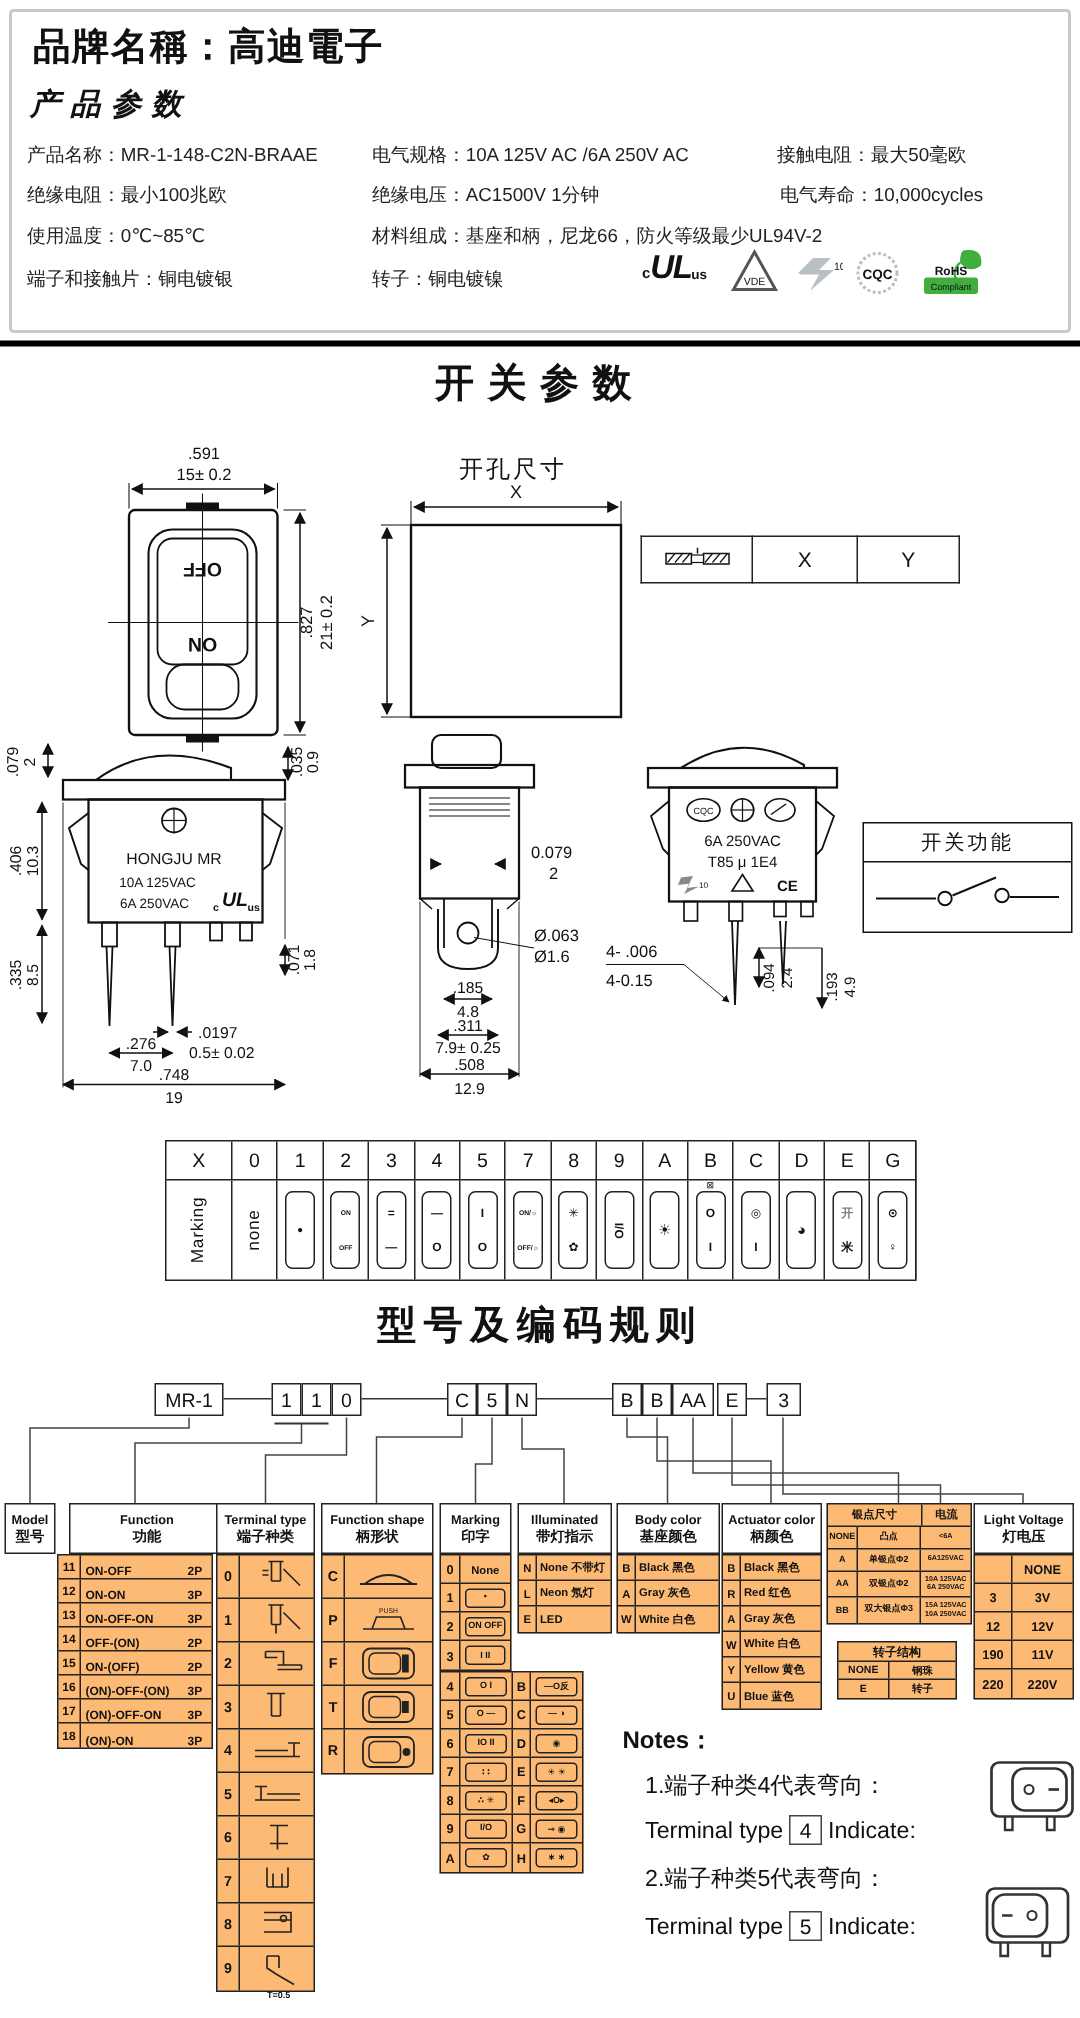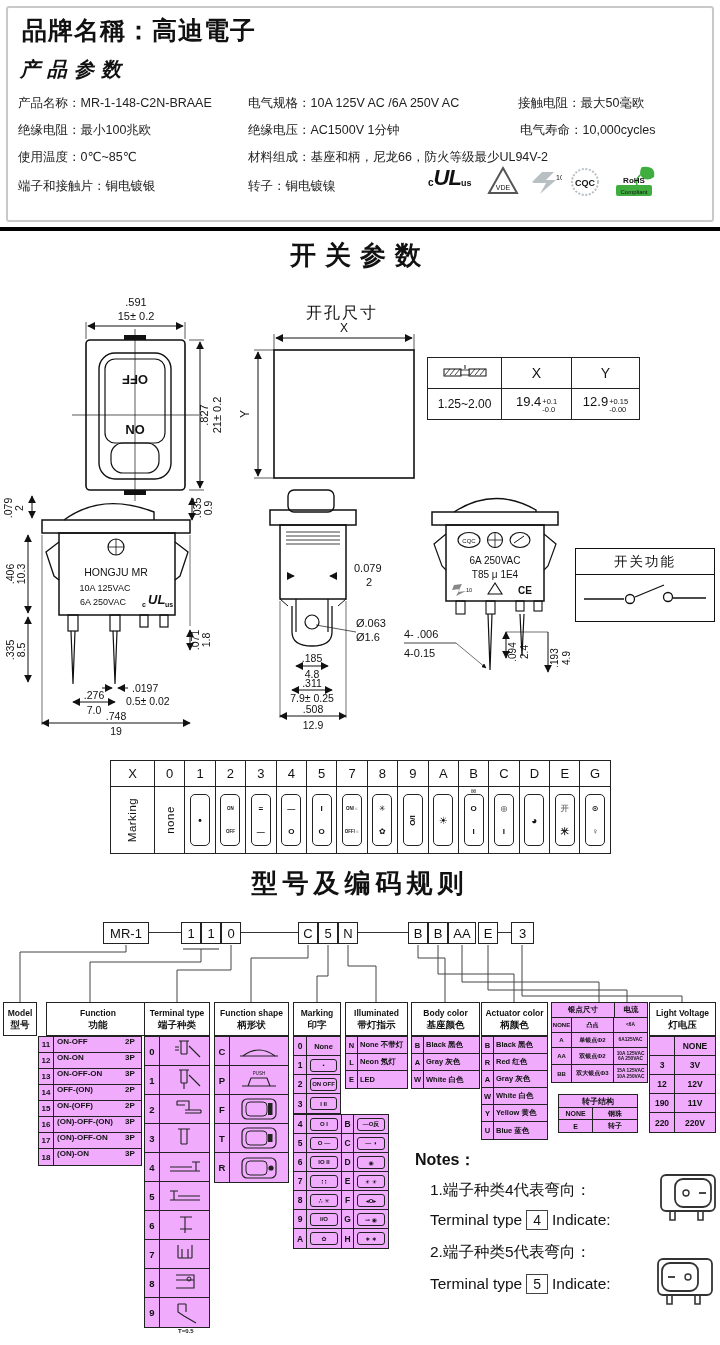--- a/index.html
+++ b/index.html
@@ -34,22 +34,22 @@
 .mtop,.mbot{font-size:8px;font-weight:bold;line-height:9px}
 .mmid{font-size:10px;font-weight:bold}
 .msmall .mtop,.msmall .mbot{font-size:4.5px}
 .mabove{position:absolute;top:1px;left:50%;transform:translateX(-50%);font-size:6px;line-height:6px}
 
 .cbox{position:absolute;top:922px;height:22px;border:1.4px solid #222;display:flex;align-items:center;justify-content:center;font-size:13px;background:#fff}
 .hseg{position:absolute;top:932px;height:1.4px;background:#333}
 .colhead{position:absolute;top:1002px;height:34px;border:1.5px solid #222;display:flex;flex-direction:column;align-items:center;justify-content:center;background:#fff;line-height:12px}
 .colhead .en{font-size:8.5px;font-weight:bold;white-space:nowrap}
 .colhead .cn{font-size:9.5px;font-weight:bold;white-space:nowrap}
-.tblbox{position:absolute;border:1.5px solid #222;background:#f0abfc}
-.frow{display:flex;height:16px;align-items:flex-start;border-bottom:1px solid #222;font-size:8px;font-weight:bold}
+.tblbox{position:absolute;border:1.5px solid #222;background:#fdba74}
+.frow{display:flex;height:16px;align-items:flex-end;border-bottom:1px solid #222;font-size:8px;font-weight:bold}
 .frow:last-child{border-bottom:none}
 .fc{width:15px;text-align:center;border-right:1px solid #222;align-self:stretch;display:flex;align-items:center;justify-content:center}
 .fn{flex:1;padding-left:3px;white-space:nowrap}
 .fp{width:16px;text-align:left}
 .trow{display:flex;height:29px;align-items:center;border-bottom:1px solid #222}
 .trow:last-child{border-bottom:none}
 .tc{width:15px;font-size:9.5px;font-weight:bold;text-align:center;border-right:1px solid #222;align-self:stretch;display:flex;align-items:center;justify-content:center}
 .tg{flex:1;display:flex;align-items:center;justify-content:center}
 .krow{display:flex;height:19px;align-items:center;border-bottom:1px solid #222;font-size:7px}
 .krow:last-child{border-bottom:none}
@@ -196,31 +196,20 @@
             <line x1="23" y1="0" x2="23" y2="4" stroke="#111"></line>
             <rect x="2" y="4" width="17" height="7" fill="none" stroke="#111"></rect>
             <path d="M3 10l5-6M8 10l5-6M13 10l5-6" stroke="#111" stroke-width=".8"></path>
             <rect x="27" y="4" width="17" height="7" fill="none" stroke="#111"></rect>
             <path d="M28 10l5-6M33 10l5-6M38 10l5-6" stroke="#111" stroke-width=".8"></path>
             <rect x="19" y="5" width="8" height="5" fill="#fff" stroke="#111" stroke-width=".8"></rect>
           </svg>
  </td>
  <td style="width:70px;font-size:14px">X</td>
  <td style="width:68px;font-size:14px">Y</td>
-</tr>
-<tr>
- <td>1.25~2.00</td>
- <td><span class="dimv">19.4</span><span class="tol">
-            <span>+0.1</span>
-            <span>-0.0</span>
-          </span></td>
- <td><span class="dimv">12.9</span><span class="tol">
-            <span>+0.15</span>
-            <span>-0.00</span>
-          </span></td>
 </tr>
 </tbody>
   </table>
 
 <div class="abs" style="left:2px;top:480px">
 <svg width="230" height="258" viewBox="0 0 230 258">
  <line x1="30" y1="16" x2="30" y2="38" stroke="#111" marker-start="url(#ar)" marker-end="url(#ar)"></line>
  <text x="10" y="28" text-anchor="middle" font-size="10.5" transform="rotate(-90 10 28)">.079</text>
  <text x="21" y="28" text-anchor="middle" font-size="10.5" transform="rotate(-90 21 28)">2</text>
  <path d="M62 40 Q100 12 152 32 L152 40" fill="none" stroke="#111" stroke-width="1.4"></path>

